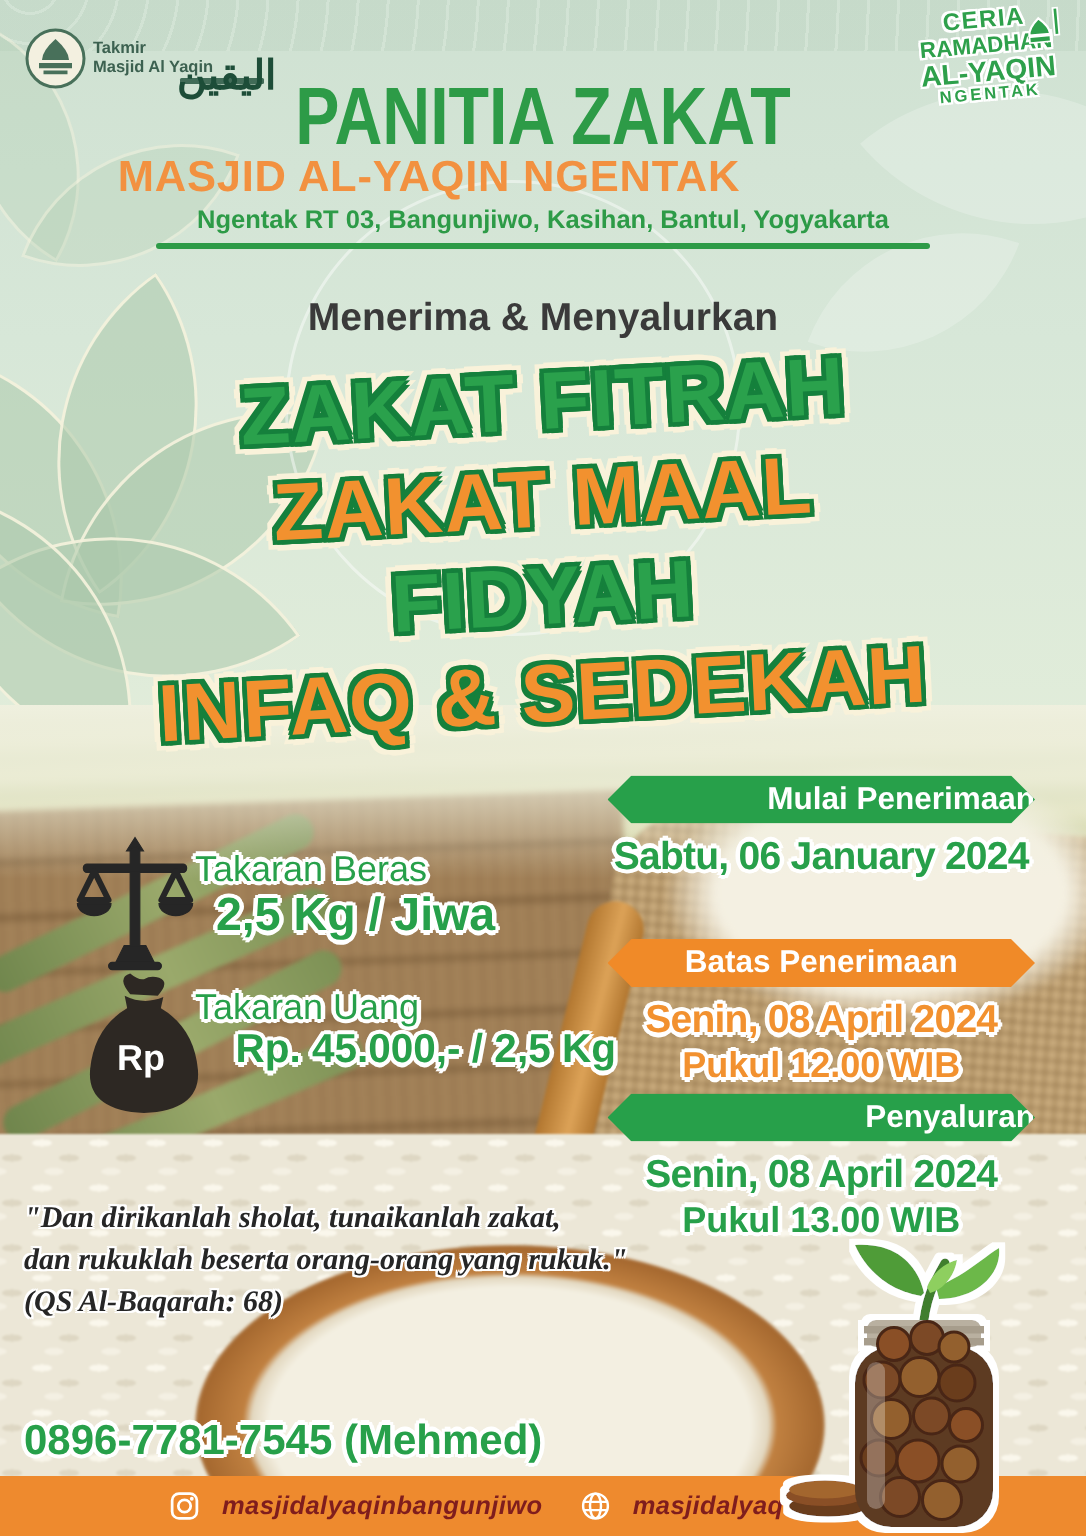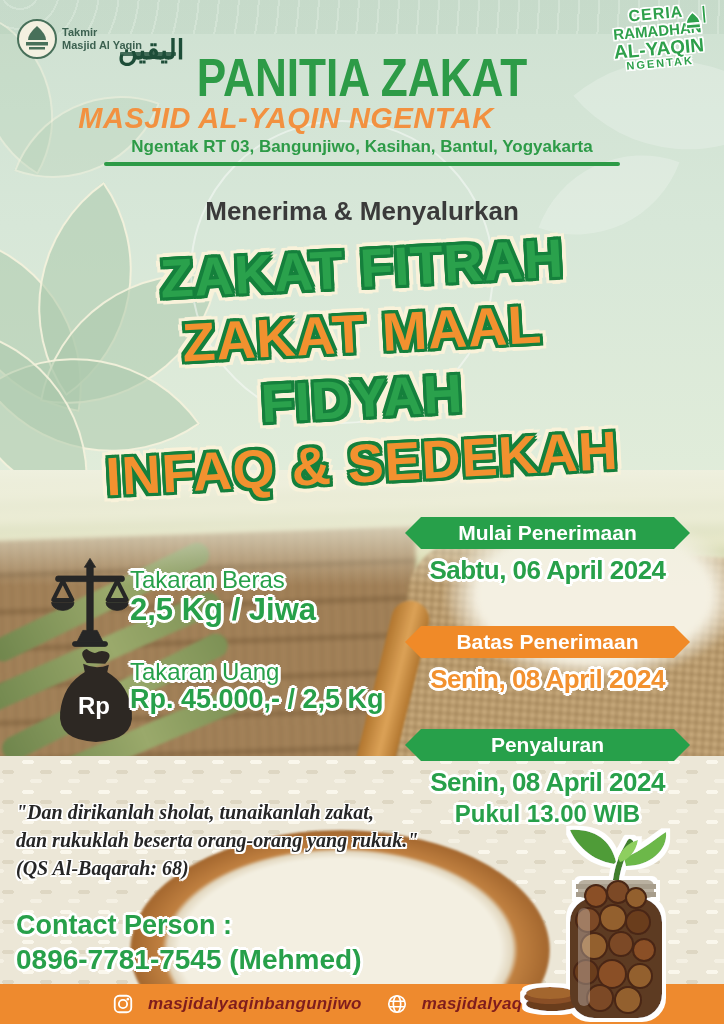--- a/index.html
+++ b/index.html
@@ -71,40 +71,40 @@
     z-index:5;border-radius:1px;opacity:.8;}
   .ceria{right:4px;top:6px;width:124px;text-align:center;transform:rotate(-5deg);color:#2ea04b;
     font-weight:bold;line-height:1.05;}
   .ceria .l1{font-size:16px;letter-spacing:1px;}
   .ceria .l2{font-size:15px;}
   .ceria .l3{font-size:19px;}
   .ceria .l4{font-size:11px;letter-spacing:2px;}
   .title{left:0;top:50px;width:724px;text-align:center;color:#2d9b47;font-weight:bold;
     font-size:46px;transform:scale(.96,1.18);letter-spacing:0;}
   .subtitle{left:0;top:102px;width:572px;text-align:center;color:#f29140;font-weight:bold;
-    font-size:29px;letter-spacing:.5px;font-style:italic;}
+    font-size:29px;letter-spacing:.5px;}
   .address{left:0;top:137px;width:724px;text-align:center;color:#2d9b47;font-weight:bold;font-size:17px;}
   .divider{position:absolute;z-index:5;left:104px;top:162px;width:516px;height:4px;background:#2d9b47;border-radius:2px;}
   .intro{left:0;top:196px;width:724px;text-align:center;color:#3a3a3a;font-weight:bold;font-size:26px;}
   
   .headline{position:absolute;z-index:5;left:0;top:236px;width:724px;text-align:center;}
   .headline .hl{font-size:54px;line-height:65px;transform:rotate(-3deg);}
   .hl-green{color:#2aa14c;}
   .hl-orange{color:#f2912f;}
   
   .measure-label{position:absolute;z-index:5;color:#27a04a;font-weight:normal;font-size:24px;}
-  .measure-value{position:absolute;z-index:5;color:#27a04a;font-weight:bold;}
+  .measure-value{position:absolute;z-index:5;color:#27a04a;font-weight:bold;margin-left:14px;}
   .scale-icon{position:absolute;z-index:5;left:50px;top:556px;}
   .bag-icon{position:absolute;z-index:5;left:50px;top:648px;}
   .bag-rp{position:absolute;z-index:6;left:78px;top:692px;color:#fff;font-weight:bold;font-size:24px;}
   
   .sched{position:absolute;z-index:5;left:405px;width:285px;text-align:center;}
   .ribbon{height:32px;line-height:32px;color:#fff;font-weight:bold;font-size:21px;
     clip-path:polygon(16px 0,calc(100% - 16px) 0,100% 50%,calc(100% - 16px) 100%,16px 100%,0 50%);}
-  .ribbon.g{background:#27a04a;}
+  .ribbon.g{background:#27a04a;text-align:right;}
   .ribbon.o{background:#f08a28;}
   .sched-date{margin-top:6px;font-weight:bold;font-size:26px;letter-spacing:-.5px;}
   .sched-time{margin-top:2px;font-weight:bold;font-size:24px;}
   .sg{color:#27a04a;} .so{color:#f2912f;}
   
   .quote{position:absolute;z-index:5;left:16px;top:798px;font-family:"Liberation Serif",serif;
     font-style:italic;font-weight:bold;font-size:20px;line-height:28px;color:#262626;}
   .contact-label{position:absolute;z-index:5;left:16px;top:910px;color:#27a04a;font-weight:bold;font-size:27px;}
   .contact-number{position:absolute;z-index:5;left:16px;top:944px;color:#27a04a;font-weight:bold;font-size:28px;}
   
@@ -206,43 +206,43 @@
 
   <svg class="bag-icon" width="92" height="96" viewBox="0 0 100 104">
     <g fill="#2d2823">
       <path d="M40 16 q-10 -12 0 -15 q6 5 10 4 q5 -3 11 -1 q8 3 -1 13 z"></path>
       <path d="M36 17 q14 7 28 1 l-2 9 q-12 5 -24 0 z"></path>
       <path d="M38 26 q-24 14 -27 44 q-3 30 39 32 q42 -2 39 -32 q-3 -30 -27 -44 z"></path>
     </g>
   </svg>
   <span class="bag-rp">Rp</span>
   <div class="measure-label ow" style="left:130px;top:658px">Takaran Uang</div>
-  <div class="measure-value ow" style="left:130px;top:684px;font-size:27px">Rp. 45.000,- / 2,5 Kg</div>
+  <div class="measure-value ow" style="left:143px;top:684px;font-size:27px">Rp. 45.000,- / 2,5 Kg</div>
 
   <div class="sched" style="top:517px">
     <div class="ribbon g">Mulai Penerimaan</div>
-    <div class="sched-date sg ow">Sabtu, 06 April 2024</div>
+    <div class="sched-date sg ow">Sabtu, 06 January 2024</div>
   </div>
   <div class="sched" style="top:626px">
     <div class="ribbon o">Batas Penerimaan</div>
     <div class="sched-date so ow">Senin, 08 April 2024</div>
+    <div class="sched-time so ow">Pukul 12.00 WIB</div>
   </div>
   <div class="sched" style="top:729px">
     <div class="ribbon g">Penyaluran</div>
     <div class="sched-date sg ow">Senin, 08 April 2024</div>
     <div class="sched-time sg ow">Pukul 13.00 WIB</div>
   </div>
 
   <div class="quote ow-sm">
     <div>"Dan dirikanlah sholat, tunaikanlah zakat,</div>
     <div>dan rukuklah beserta orang-orang yang rukuk."</div>
     <div>(QS Al-Baqarah: 68)</div>
   </div>
 
-  <div class="contact-label ow">Contact Person :</div>
   <div class="contact-number ow">0896-7781-7545 (Mehmed)</div>
 
   <div class="footer">
     <span class="fico">
       <svg width="22" height="22" viewBox="0 0 24 24" fill="none" stroke="#fff" stroke-width="2">
         <rect x="3" y="3" width="18" height="18" rx="5"></rect>
         <circle cx="12" cy="12" r="4.5"></circle>
         <circle cx="17.3" cy="6.7" r="1.4" fill="#fff" stroke="none"></circle>
       </svg>
     </span>

